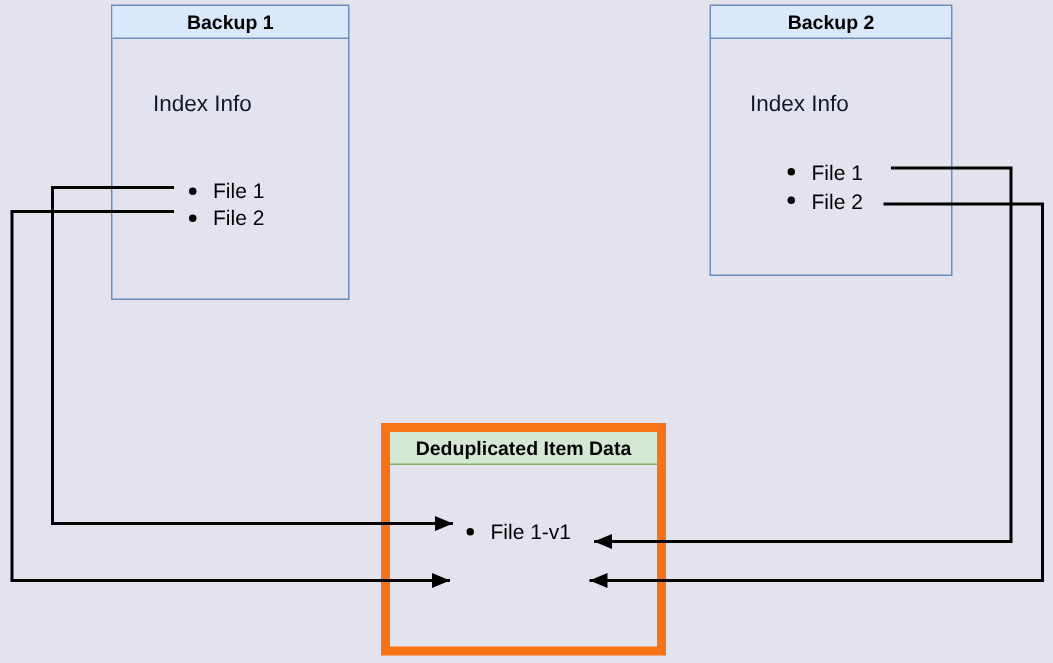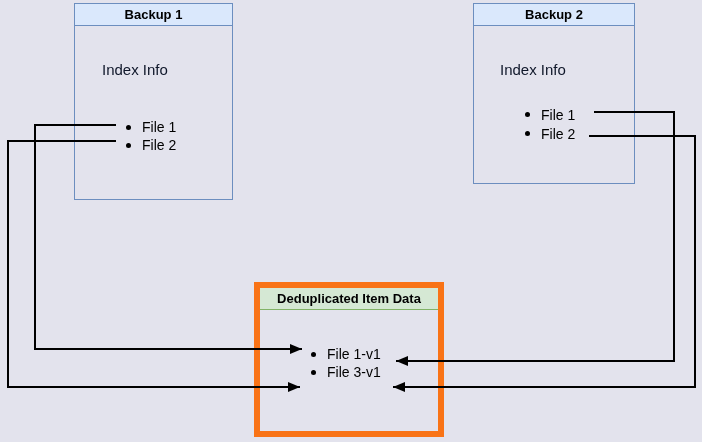--- a/index.html
+++ b/index.html
@@ -92,24 +92,20 @@
 
   <div class="box green" style="left:254px;top:282px;width:190px;height:155px;">
     <div class="box-header">
       <span>Deduplicated Item Data</span>
     </div>
     <div class="file-list" style="top:57px;">
       <div class="file-row">
         <span class="dot"></span>
         <span class="file-text">File 1-v1</span>
       </div>
-      <div class="file-row">
-        <span class="dot"></span>
-        <span class="file-text">File 3-v1</span>
-      </div>
     </div>
   </div>
 
   <svg class="connectors" width="702" height="442" viewBox="0 0 702 442">
     <defs>
       <marker id="arrow" markerUnits="userSpaceOnUse" markerWidth="14" markerHeight="12" viewBox="0 0 14 12" refX="13" refY="6" orient="auto">
         <path d="M1,1 L13,6 L1,11 Z" fill="#000" stroke="none"></path>
       </marker>
     </defs>
     <polyline points="116,125 35,125 35,349 302,349" marker-end="url(#arrow)"></polyline>

